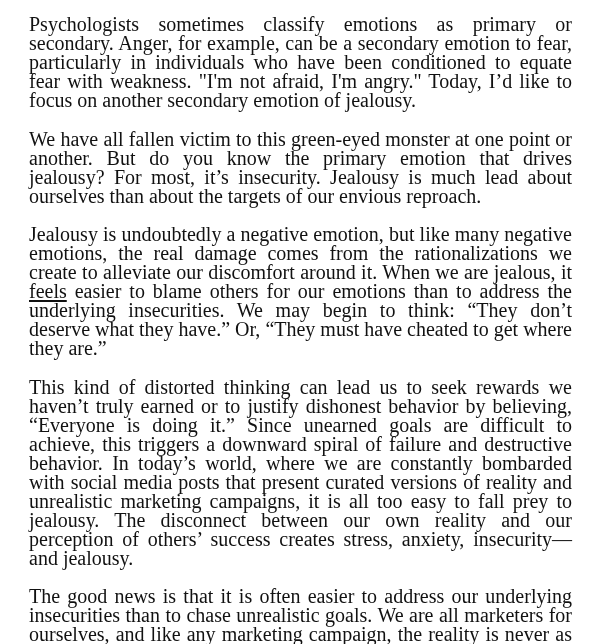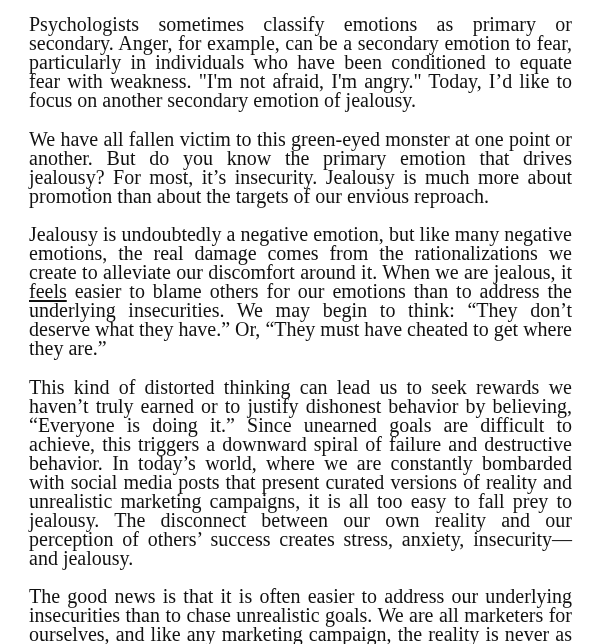--- a/index.html
+++ b/index.html
@@ -15,17 +15,17 @@
   }
   .doc p { margin: 0 0 19.5px 0; }
   .doc p.last { margin-bottom: 12px; }
   u { text-underline-offset: 2px; }
 </style>
 </head>
 <body>
 
 <div class="doc">
   <p>Psychologists sometimes classify emotions as primary or secondary. Anger, for example, can be a secondary emotion to fear, particularly in individuals who have been conditioned to equate fear with weakness. "I'm not afraid, I'm angry." Today, I’d like to focus on another secondary emotion of jealousy.</p>
-  <p>We have all fallen victim to this green-eyed monster at one point or another. But do you know the primary emotion that drives jealousy? For most, it’s insecurity. Jealousy is much more about promotion than about the targets of our envious reproach.</p>
+  <p>We have all fallen victim to this green-eyed monster at one point or another. But do you know the primary emotion that drives jealousy? For most, it’s insecurity. Jealousy is much lead about ourselves than about the targets of our envious reproach.</p>
   <p><span>Jealousy is undoubtedly a negative emotion, but like many negative emotions, the real damage comes from the rationalizations we create to alleviate our discomfort around it. When we are jealous, it </span><u>feels</u><span> easier to blame others for our emotions than to address the underlying insecurities. We may begin to think: “They don’t deserve what they have.” Or, “They must have cheated to get where they are.”</span></p>
   <p>This kind of distorted thinking can lead us to seek rewards we haven’t truly earned or to justify dishonest behavior by believing, “Everyone is doing it.” Since unearned goals are difficult to achieve, this triggers a downward spiral of failure and destructive behavior. In today’s world, where we are constantly bombarded with social media posts that present curated versions of reality and unrealistic marketing campaigns, it is all too easy to fall prey to jealousy. The disconnect between our own reality and our perception of others’ success creates stress, anxiety, insecurity—and jealousy.</p>
   <p class="last">The good news is that it is often easier to address our underlying insecurities than to chase unrealistic goals. We are all marketers for ourselves, and like any marketing campaign, the reality is never as perfect as the promotion. Instead of measuring yourself against others, remind yourself that you are good enough, and the only real competition is with yourself. Finally, if you recognize jealousy in others, or the destructive thought patterns that come with it, the best way to counteract it is to build them up rather than tear them down for their poor behavior.</p>
 </div>
 
 </body></html>

